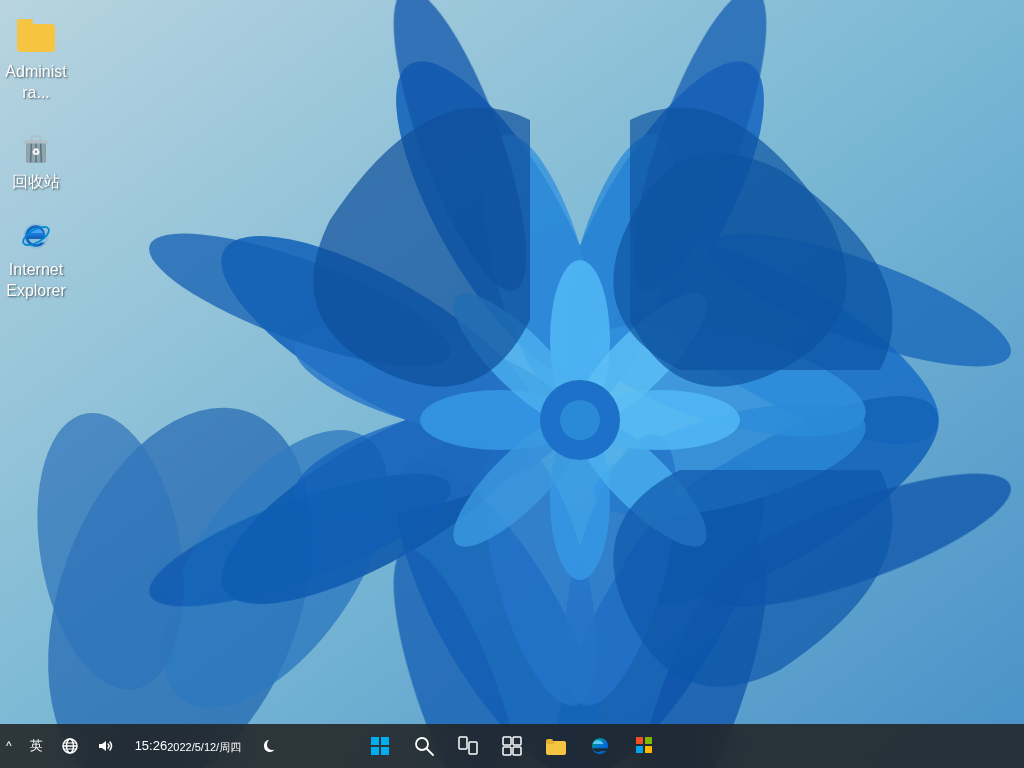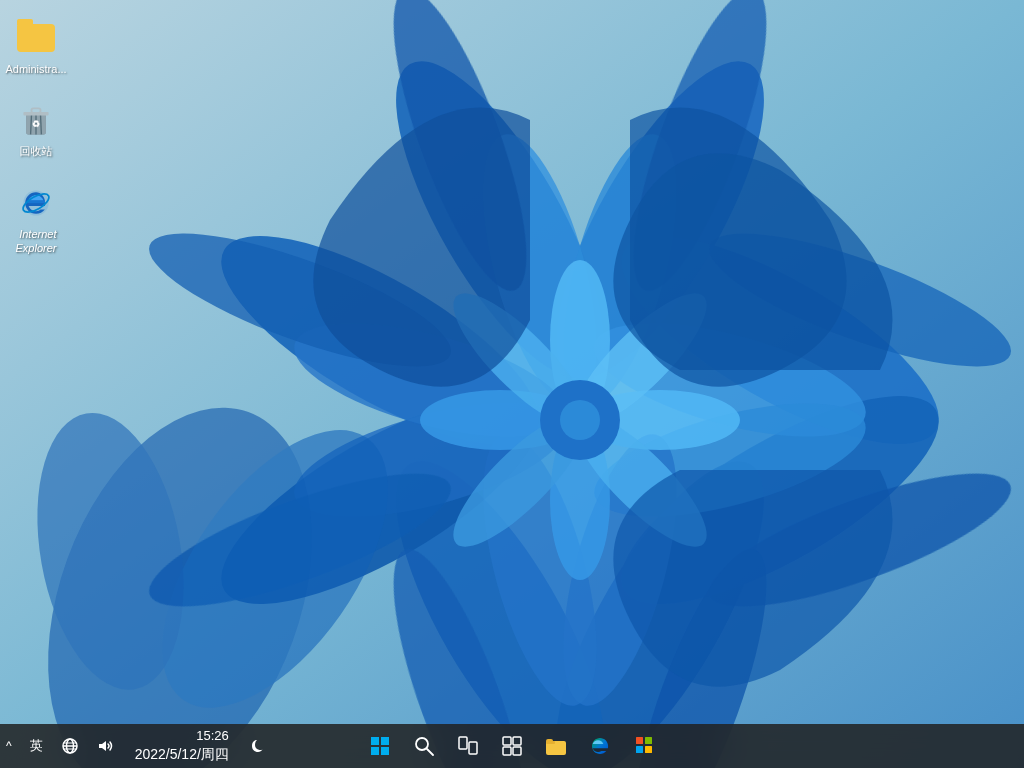--- a/index.html
+++ b/index.html
@@ -53,23 +53,23 @@
     .desktop-icon .icon-img {
       width: 40px;
       height: 40px;
       display: flex;
       align-items: center;
       justify-content: center;
       margin-bottom: 4px;
     }
 
     .desktop-icon .icon-label {
-      font-size: 11px;
+      font-size: 16px;
       color: white;
-      text-align: right;
+      text-align: center;
       text-shadow: 1px 1px 2px rgba(0,0,0,0.6);
       line-height: 1.3;
       word-break: break-word;
       max-width: 68px;
     }
 
     
     .folder-icon {
       position: relative;
     }
@@ -155,36 +155,36 @@
       justify-content: center;
       padding: 4px 6px;
       cursor: pointer;
       border-radius: 4px;
       color: white;
       font-size: 12px;
     }
 
     #clock {
       display: flex;
-      flex-direction: column;
+      flex-direction: row;
       align-items: flex-end;
       justify-content: center;
       cursor: pointer;
       padding: 2px 8px;
       border-radius: 4px;
       color: white;
     }
 
     #clock .time {
       font-size: 13px;
       line-height: 1.3;
     }
 
     #clock .date {
-      font-size: 14px;
+      font-size: 11px;
       line-height: 1.3;
     }
   </style>
 </head>
 <body>
 
 <div id="desktop">
 
   <svg id="wallpaper" viewBox="0 0 1024 768" xmlns="http://www.w3.org/2000/svg">
     <defs>
@@ -305,21 +305,21 @@
 
           <circle cx="20" cy="20" r="14" fill="#1976d2" opacity="0.15"></circle>
 
           <path d="M20,8 C13.4,8 8,13.4 8,20 C8,26.6 13.4,32 20,32 C24,32 27.5,30.1 29.8,27.2 L25,27.2 C23.7,28.4 22,29.1 20,29.1 C16.2,29.1 13,26.7 11.8,23.4 L29.9,23.4 C30.1,22.3 30.2,21.2 30.2,20 C30.2,13.4 25.6,8 20,8 Z" fill="#1565c0"></path>
           <path d="M11.8,17.2 C13,13.8 16.2,11.4 20,11.4 C23.8,11.4 27,13.8 28.2,17.2 Z" fill="#42a5f5"></path>
           <rect x="11" y="17.2" width="19" height="3" fill="#1976d2"></rect>
 
           <ellipse cx="20" cy="20" rx="16" ry="7" fill="none" stroke="#0288d1" stroke-width="2" transform="rotate(-30, 20, 20)"></ellipse>
         </svg>
       </div>
-      <div class="icon-label" style="white-space: pre-line; font-style: italic;">Internet<br>Explorer</div>
+      <div class="icon-label" style="white-space: pre-line;">Internet<br>Explorer</div>
     </div>
   </div>
 
   <div id="taskbar">
 
     <div id="taskbar-center">
 
       <div class="taskbar-icon">
         <svg width="20" height="20" viewBox="0 0 20 20" xmlns="http://www.w3.org/2000/svg">
           <rect x="1" y="1" width="8" height="8" fill="#00adef"></rect>

